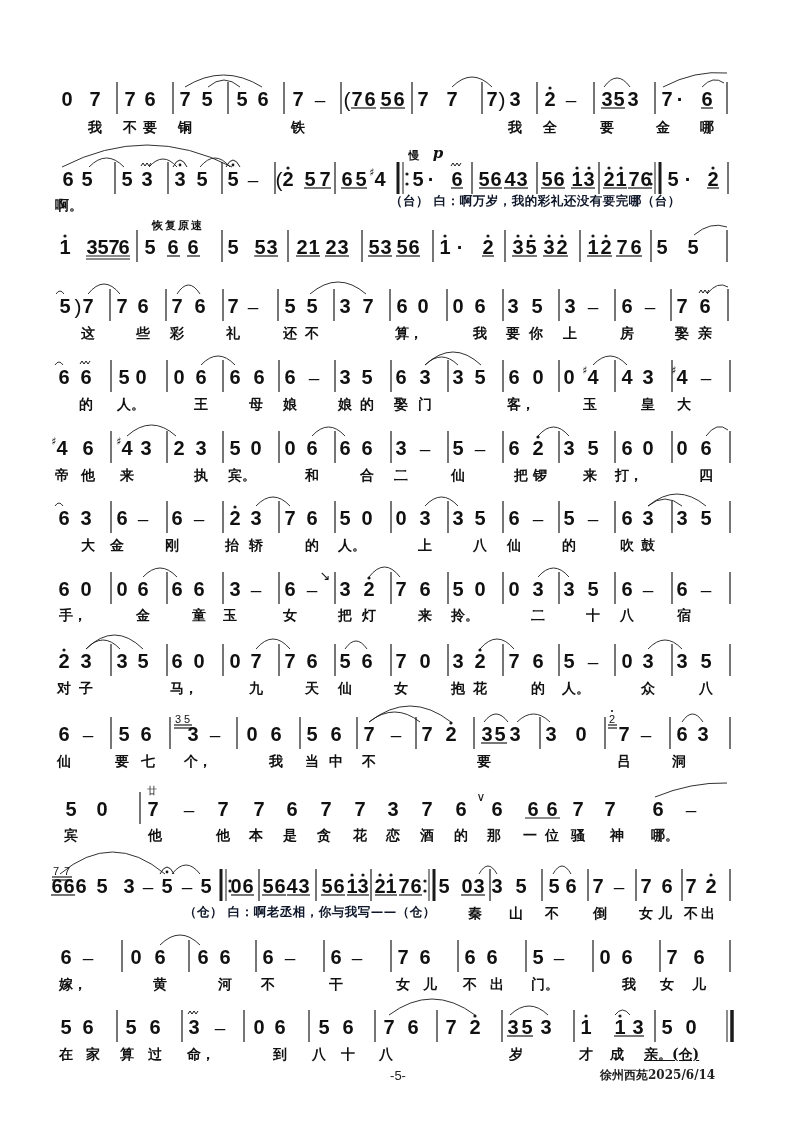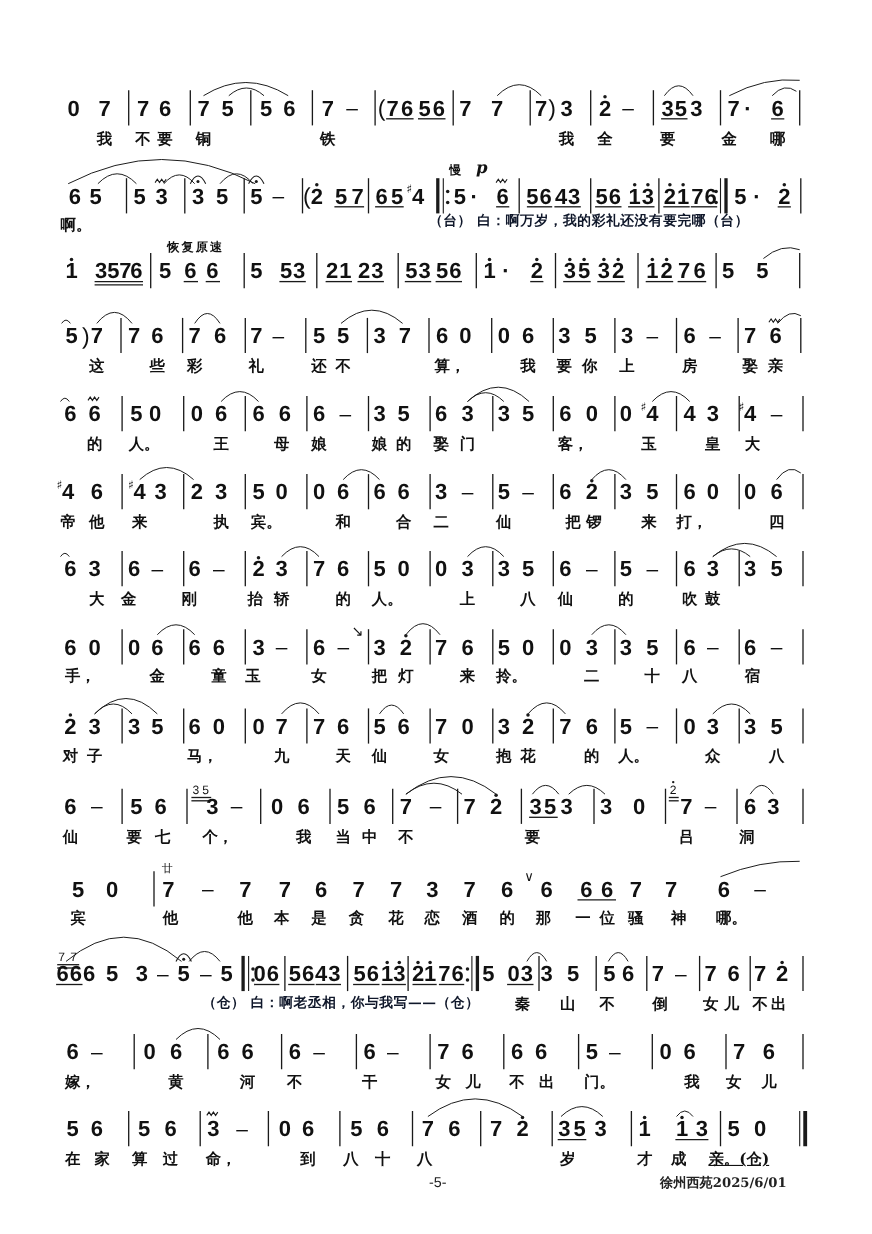--- a/index.html
+++ b/index.html
@@ -916,15 +916,15 @@
         <span class="lyric" style="left: 341px; top: 1054px;">十</span>
         <span class="lyric" style="left: 379px; top: 1054px;">八</span>
         <span class="lyric" style="left: 509px; top: 1054px;">岁</span>
         <span class="lyric" style="left: 579px; top: 1054px;">才</span>
         <span class="lyric" style="left: 610px; top: 1054px;">成</span>
         <span class="lyric" style="left: 644px; top: 1054px; text-decoration: underline;">亲。(仓)</span>
       </div>
     </div>
 
   <div class="page-number">-5-</div>
-  <div class="signature">徐州西苑2025/6/01</div>
+  <div class="signature">徐州西苑2025/6/14</div>
 
 </div>
 
 </body></html>

